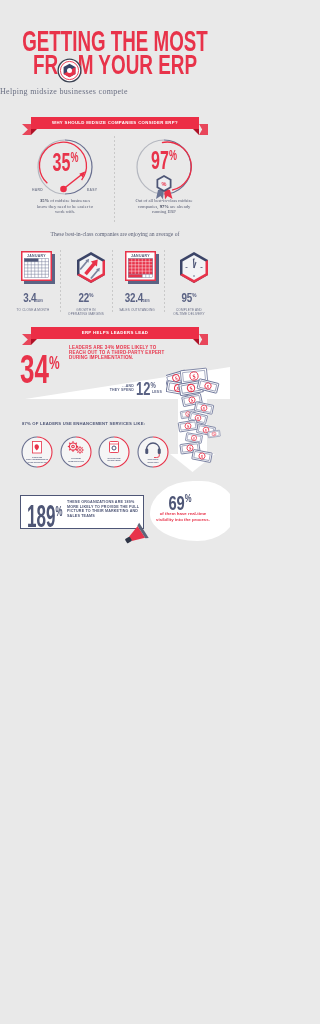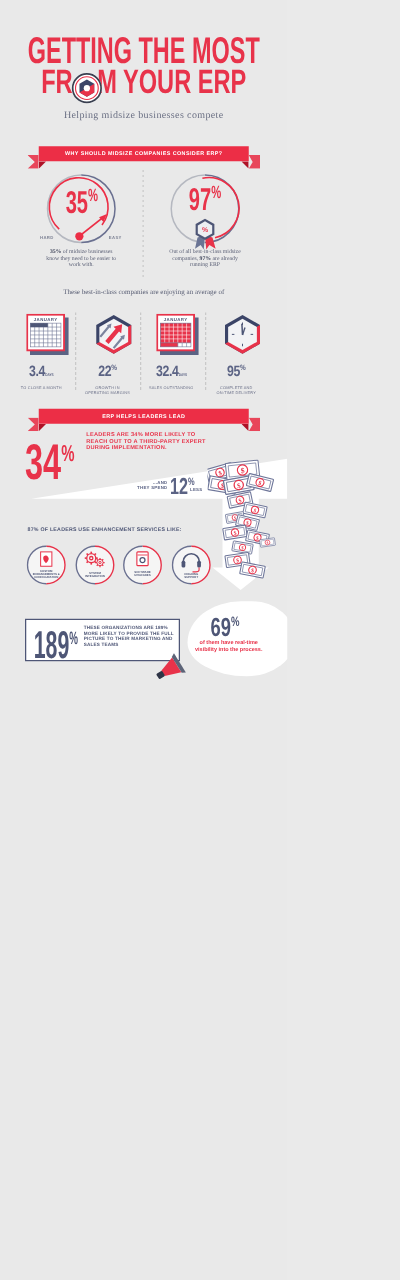--- a/index.html
+++ b/index.html
@@ -19,21 +19,21 @@
     position:absolute; left:50%; white-space:nowrap;
     font-family:"Liberation Sans", sans-serif;
     font-weight:bold; font-size:27px; line-height:27px; color:#e8334a;
     letter-spacing:0px;
     transform-origin: 50% 50%;
   }
   .hero-title { top:25.5px; font-size:29.8px; line-height:29.8px; transform: translateX(-50%) scaleX(0.630); }
   .hero-l2 { top:51.5px; transform: translateX(-50%) scaleX(0.70); }
   .hero-l2 .gap { display:inline-block; width:28px; }
   .hero-sub {
-    position:absolute; left:0; top:87px; width:230px; text-align:center;
+    position:absolute; left:0; top:87px; width:230px; text-align:left;
     font-family:"Liberation Serif", serif; font-size:8px; color:#6a6f83; letter-spacing:0.3px;
   }
   .target-icon { position:absolute; left:57px; top:58px; width:25px; height:25px; }
 
   
   .ribbon { position:absolute; height:12px; }
   .ribbon .bar { position:absolute; left:9px; right:9px; top:0; height:12px; background:#ec2e46; }
   .ribbon .txt { position:absolute; left:9px; right:9px; top:0; height:12px; line-height:12px;
      text-align:center; color:#fff; font-size:4.3px; font-weight:bold; letter-spacing:0.35px; }
   .ribbon .wl, .ribbon .wr { position:absolute; top:7px; width:9px; height:11px; background:#e8465a; }

